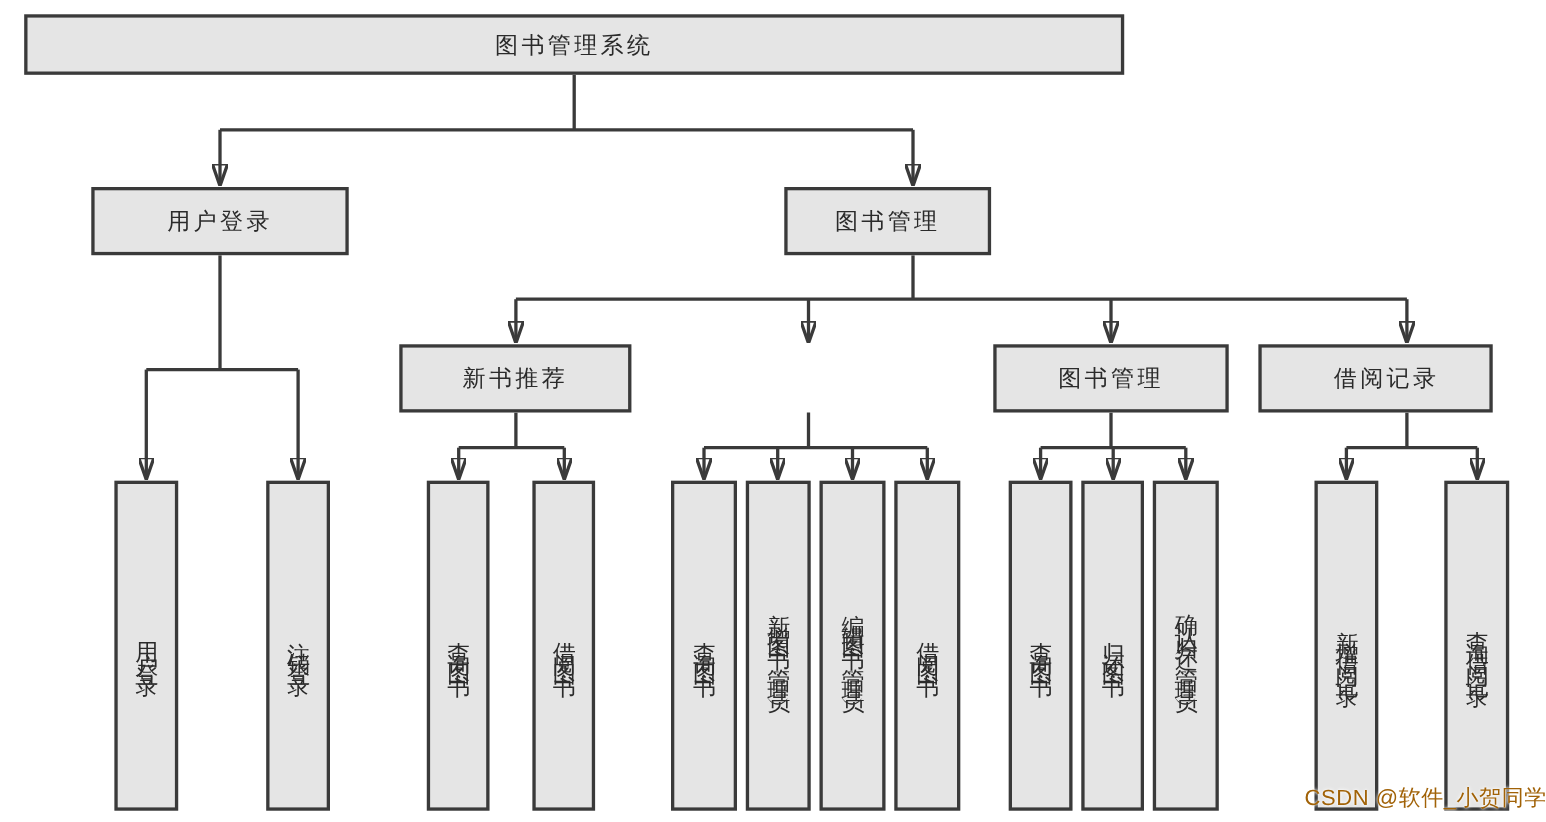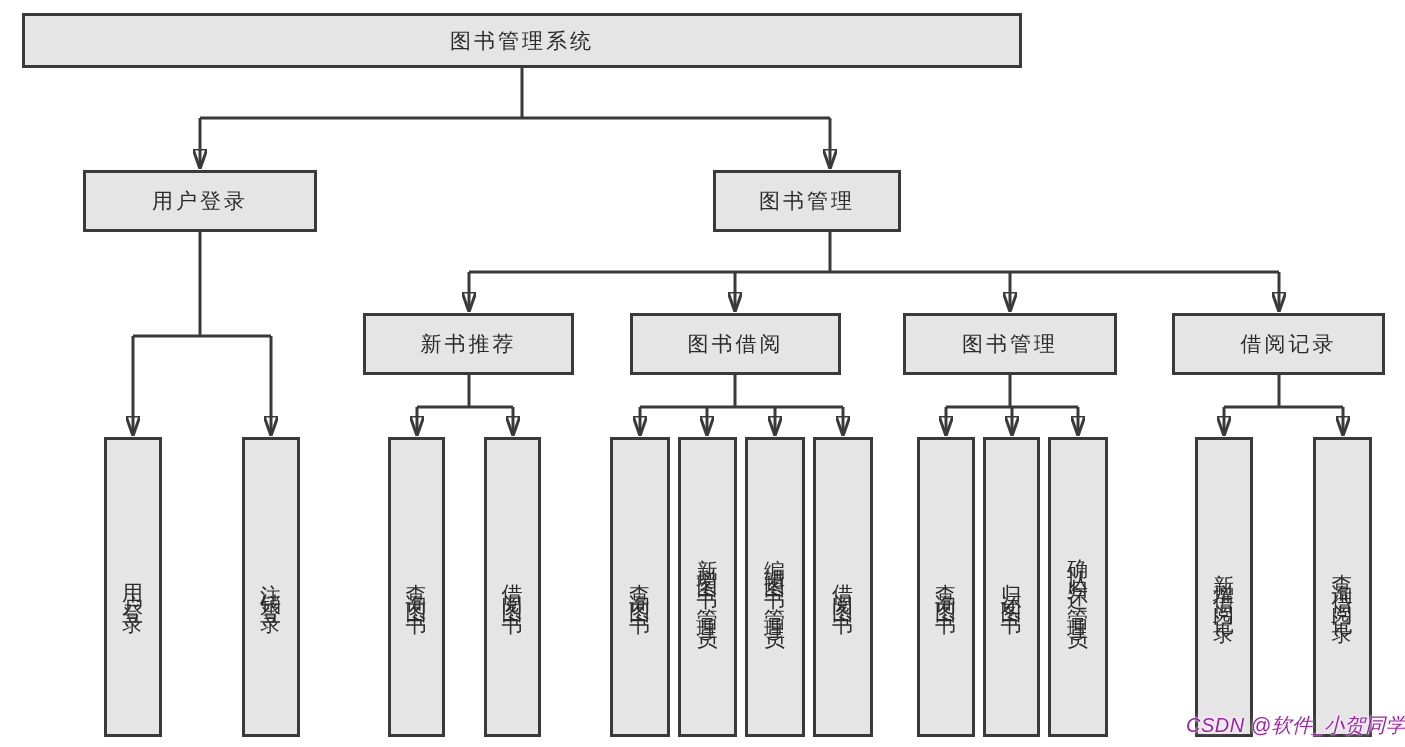--- a/index.html
+++ b/index.html
@@ -102,37 +102,36 @@
     <line x1="1224" y1="407" x2="1224" y2="434" marker-end="url(#arw)"></line>
     <line x1="1343" y1="407" x2="1343" y2="434" marker-end="url(#arw)"></line>
   </svg>
 
   <div class="box hbox" style="left:22px; top:13px; width:1000px; height:55px;">图书管理系统</div>
 
   <div class="box hbox" style="left:83px; top:170px; width:234px; height:62px;">用户登录</div>
   <div class="box hbox" style="left:713px; top:170px; width:188px; height:62px;">图书管理</div>
 
   <div class="box hbox" style="left:363px; top:313px; width:211px; height:62px;">新书推荐</div>
-  <div class="box hbox" style="left:630px; top:313px; width:211px; height:62px;">图书借阅</div>
   <div class="box hbox" style="left:903px; top:313px; width:214px; height:62px;">图书管理</div>
-  <div class="box hbox" style="left:1172px; top:313px; width:213px; height:62px;padding-left:20px;">借阅记录</div>
+  <div class="box hbox" style="left:1144px; top:313px; width:213px; height:62px;padding-left:20px;">借阅记录</div>
 
   <div class="box vbox" style="left:104px; top:437px; width:58px; height:300px;">用户登录</div>
   <div class="box vbox" style="left:242px; top:437px; width:58px; height:300px;">注销登录</div>
 
   <div class="box vbox" style="left:388px; top:437px; width:57px; height:300px;">查询图书</div>
   <div class="box vbox" style="left:484px; top:437px; width:57px; height:300px;">借阅图书</div>
 
   <div class="box vbox" style="left:610px; top:437px; width:60px; height:300px;">查询图书</div>
   <div class="box vbox" style="left:678px; top:437px; width:59px; height:300px;">新增图书（管理员）</div>
   <div class="box vbox" style="left:745px; top:437px; width:60px; height:300px;">编辑图书（管理员）</div>
   <div class="box vbox" style="left:813px; top:437px; width:60px; height:300px;">借阅图书</div>
 
   <div class="box vbox" style="left:917px; top:437px; width:58px; height:300px;">查询图书</div>
   <div class="box vbox" style="left:983px; top:437px; width:57px; height:300px;">归还图书</div>
   <div class="box vbox" style="left:1048px; top:437px; width:60px; height:300px;">确认归还（管理员）</div>
 
   <div class="box vbox" style="left:1195px; top:437px; width:58px; height:300px;">新增借阅记录</div>
   <div class="box vbox" style="left:1313px; top:437px; width:59px; height:300px;">查询借阅记录</div>
 
-  <div class="watermark" style="color:#a21caf;font-style:italic;">CSDN @软件_小贺同学</div>
+  <div class="watermark" style="color:#a16207;">CSDN @软件_小贺同学</div>
 
 </div>
 
 </body></html>

